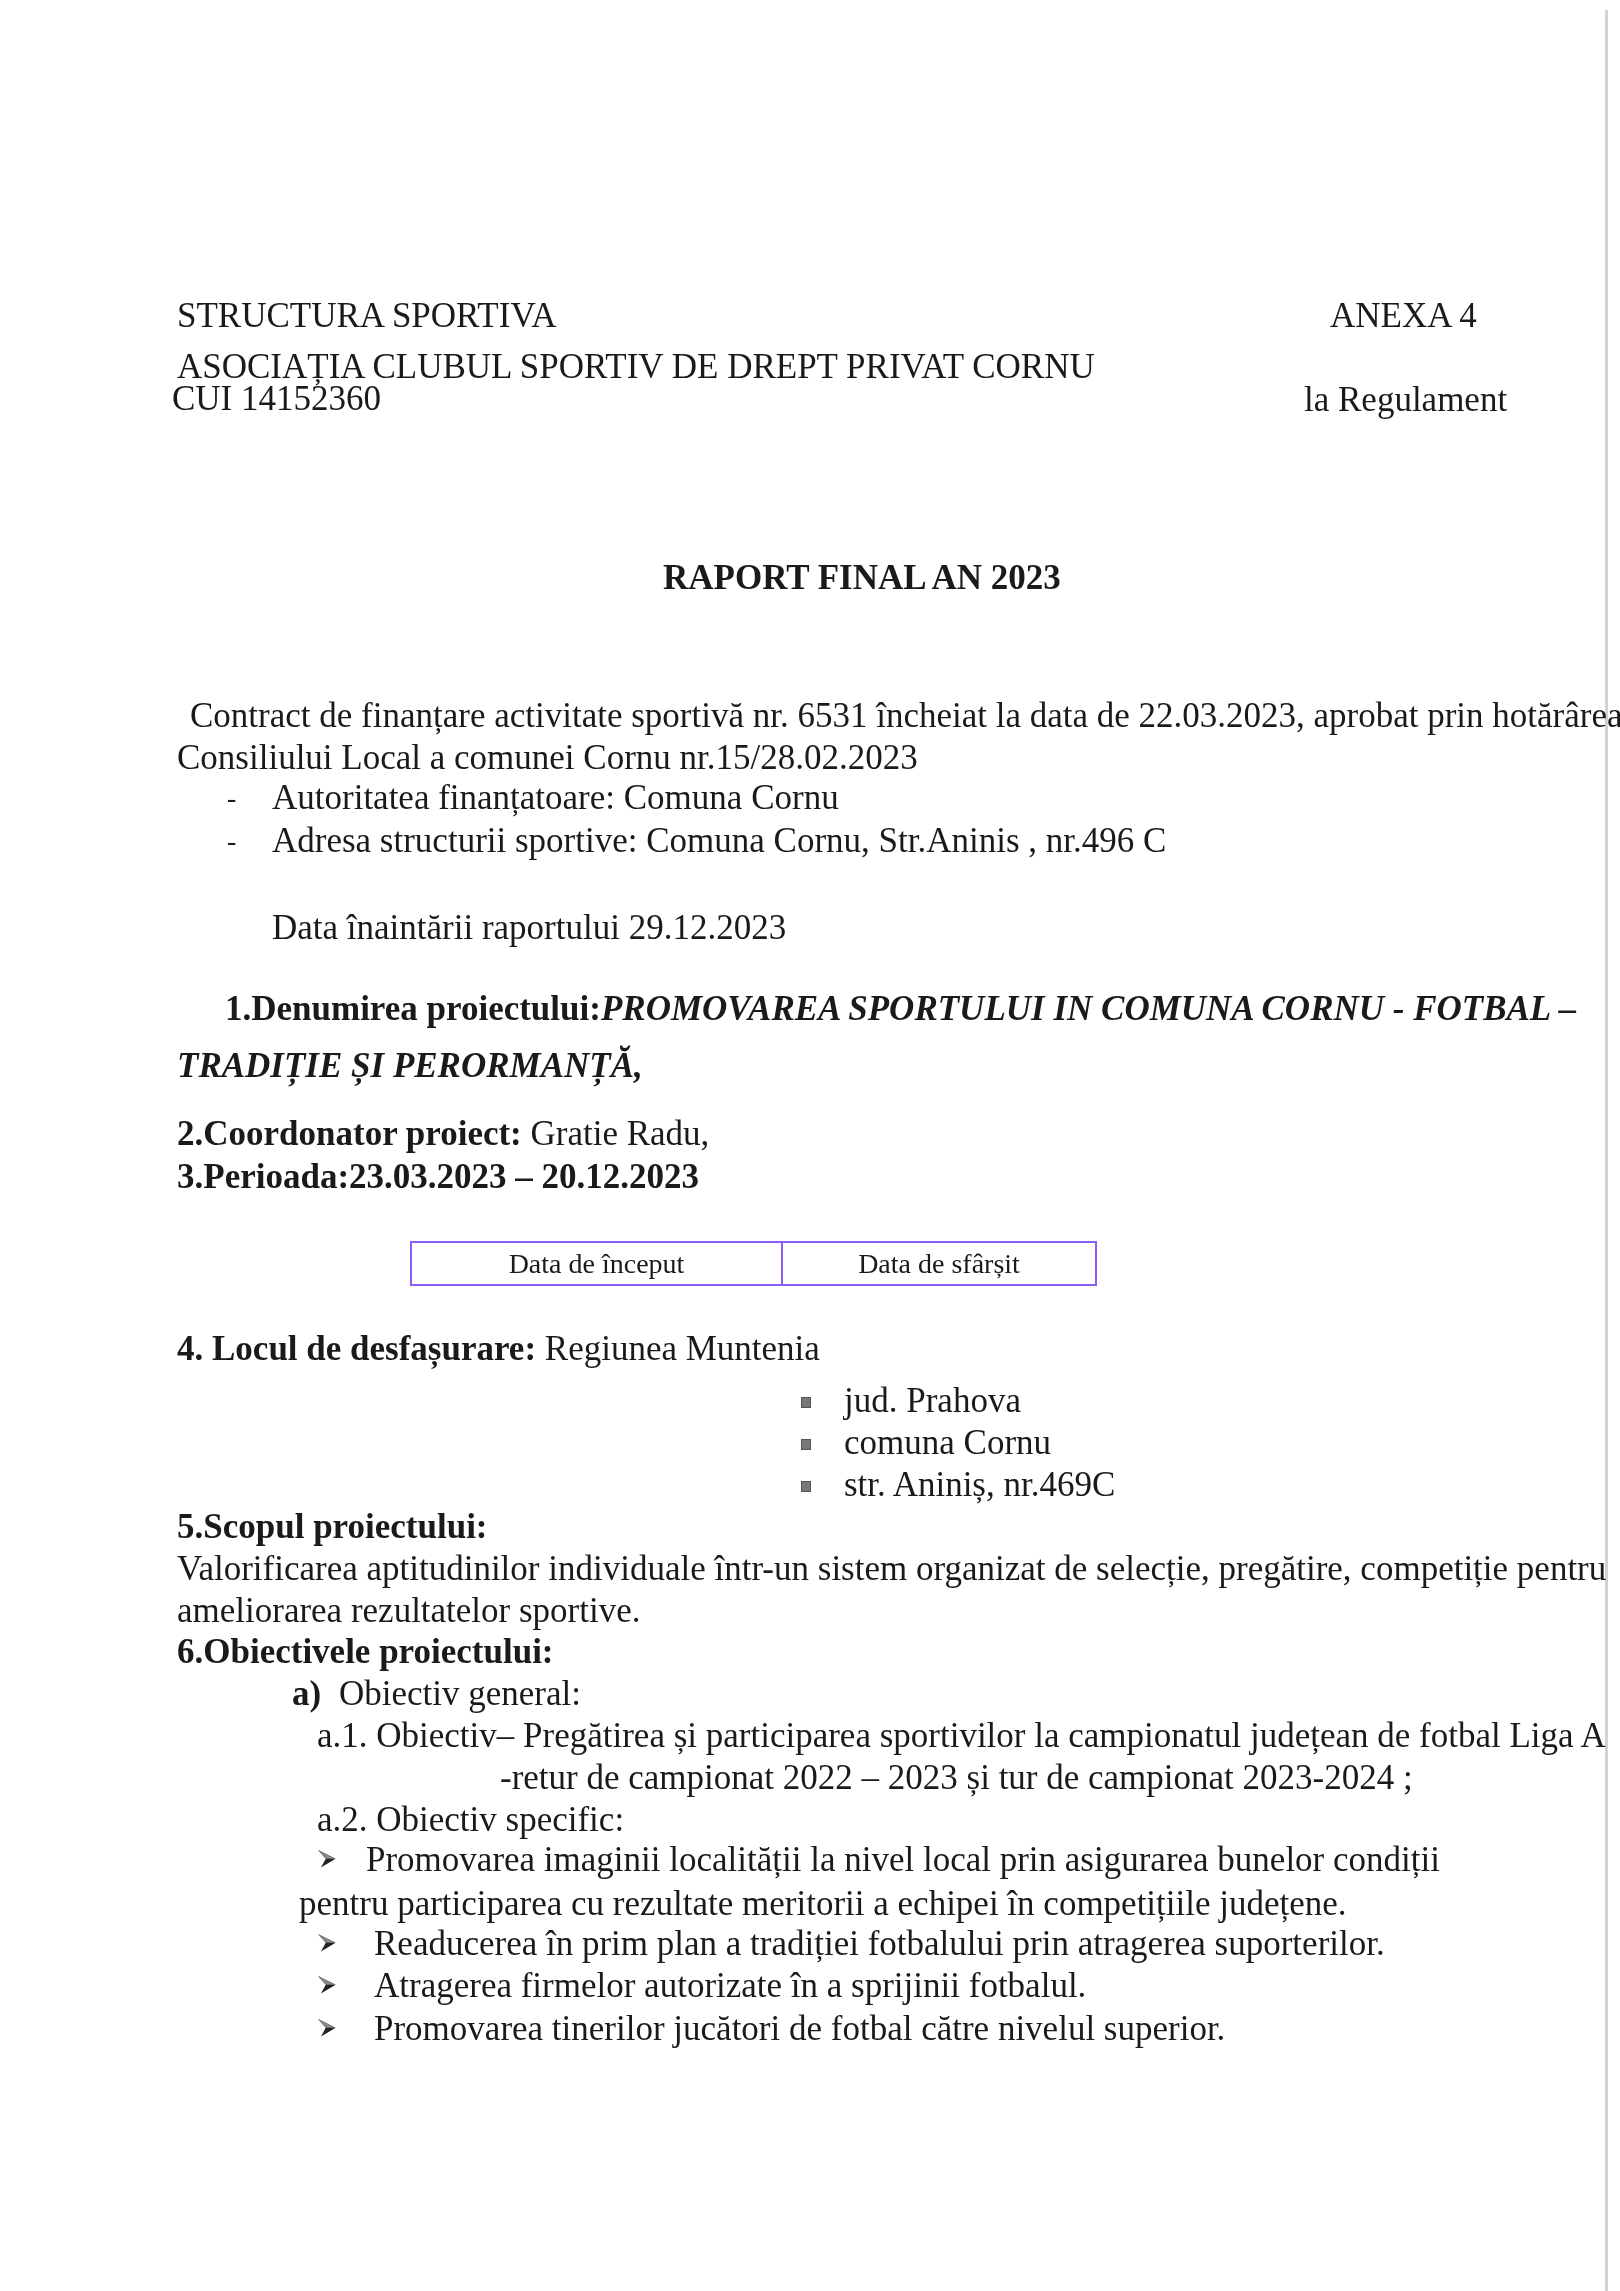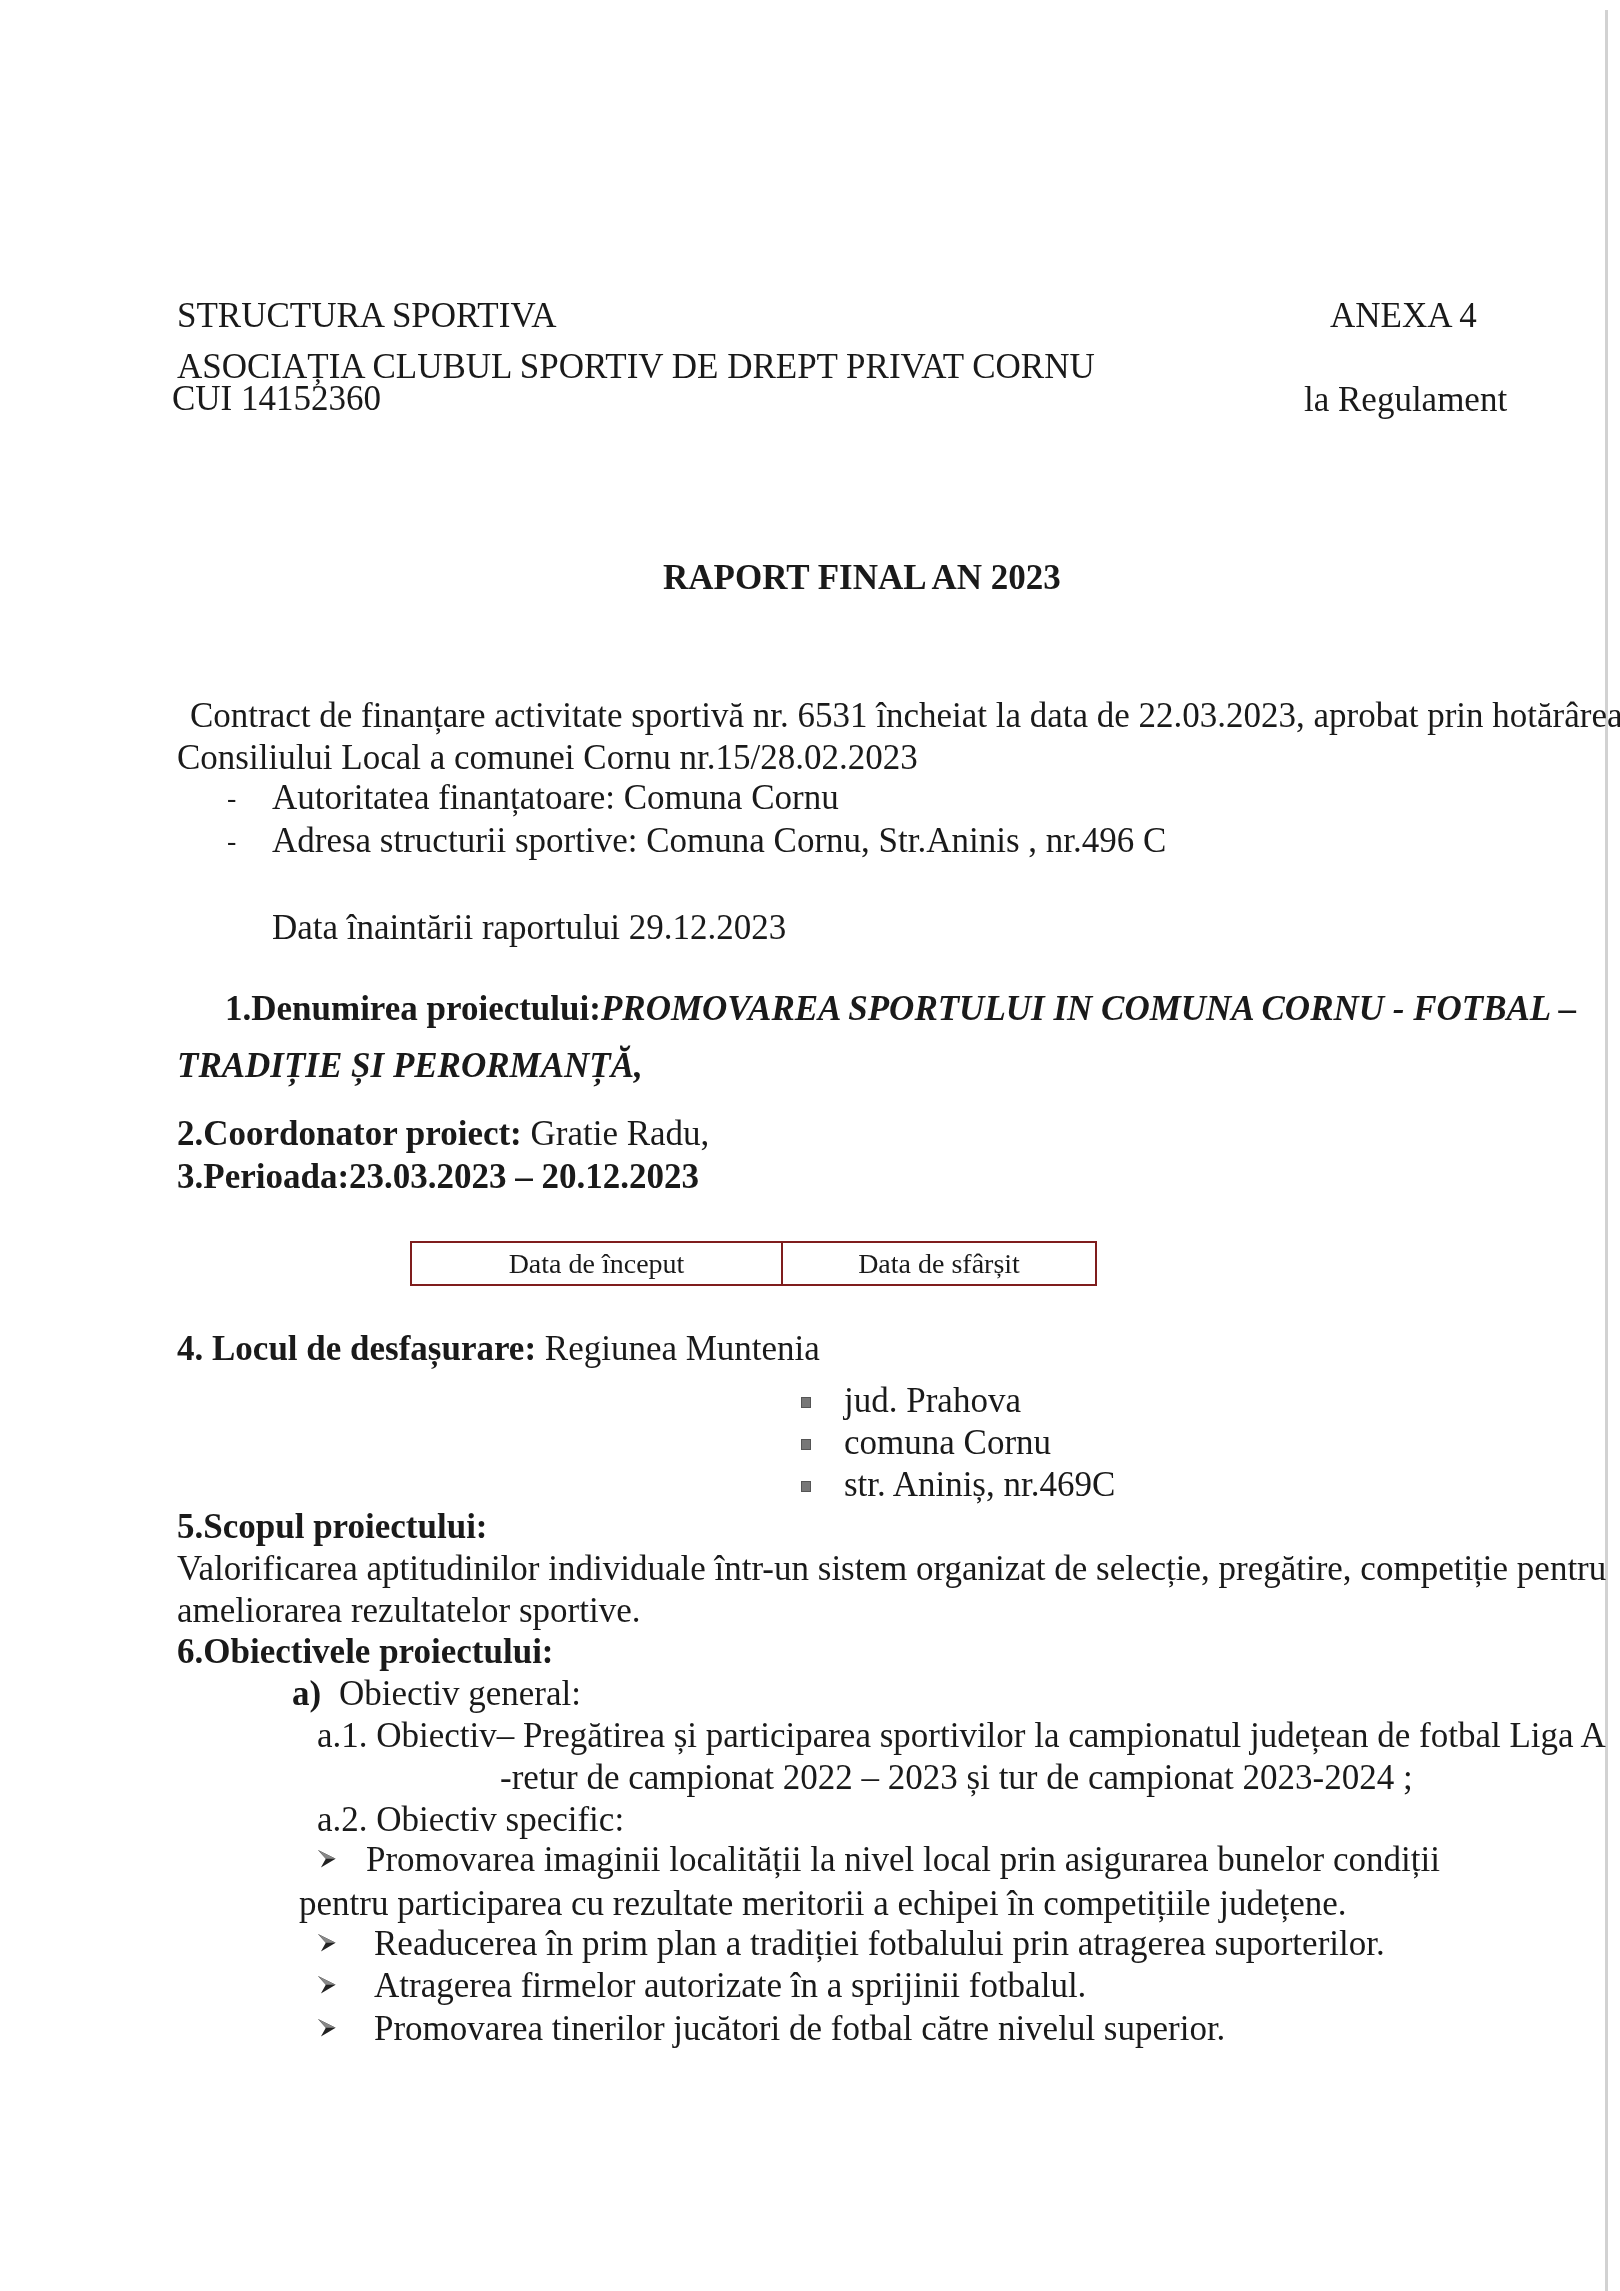--- a/index.html
+++ b/index.html
@@ -5,21 +5,21 @@
   html, body { margin: 0; padding: 0; background: #ffffff; }
   body { width: 1620px; height: 2292px; position: relative; overflow: hidden;
          font-family: "Liberation Serif", "DejaVu Serif", serif; color: #1a1a1a; }
   .page-edge { position: absolute; left: 1605px; top: 9.8px; width: 2.9px; height: 2282px; background: #d2d2d2; }
   .t { position: absolute; font-size: 35px; line-height: 33px; white-space: nowrap; }
   .b { font-weight: bold; }
   .bi { font-weight: bold; font-style: italic; }
   .dash { position: absolute; font-size: 28px; line-height: 33px; }
   table.period { position: absolute; left: 410px; top: 1241px; border-collapse: collapse;
                  font-size: 28px; line-height: 33px; }
-  table.period td { border: 2px solid #7f1d1d; text-align: center; padding: 3.9px 0 3.9px 0; height: 33px; }
+  table.period td { border: 2px solid #8b5cf6; text-align: center; padding: 3.9px 0 3.9px 0; height: 33px; }
   table.period td.c1 { width: 369px; }
   table.period td.c2 { width: 312px; }
   .sq { position: absolute; width: 7.8px; height: 8.8px; background: #777; border: 1px solid #555; }
   .arrow { position: absolute; width: 19.6px; height: 21.6px; }
 </style>
 </head>
 <body>
 
 <div class="page-edge"></div>
 

